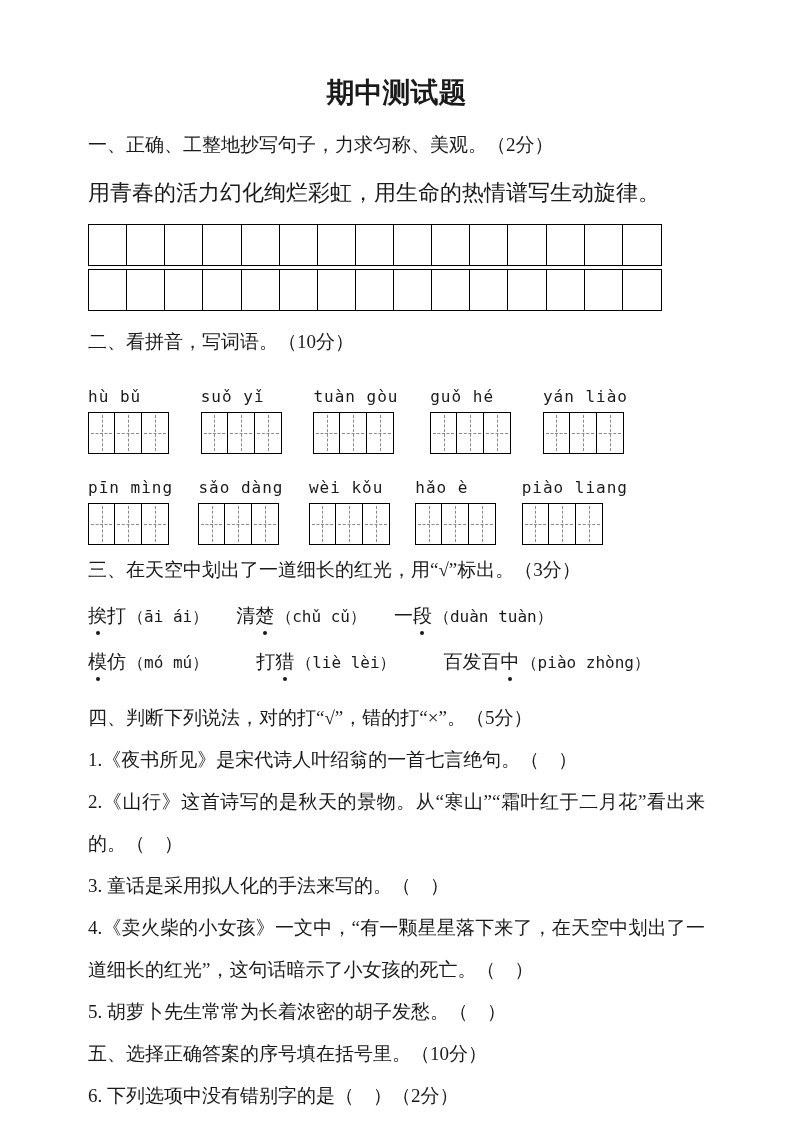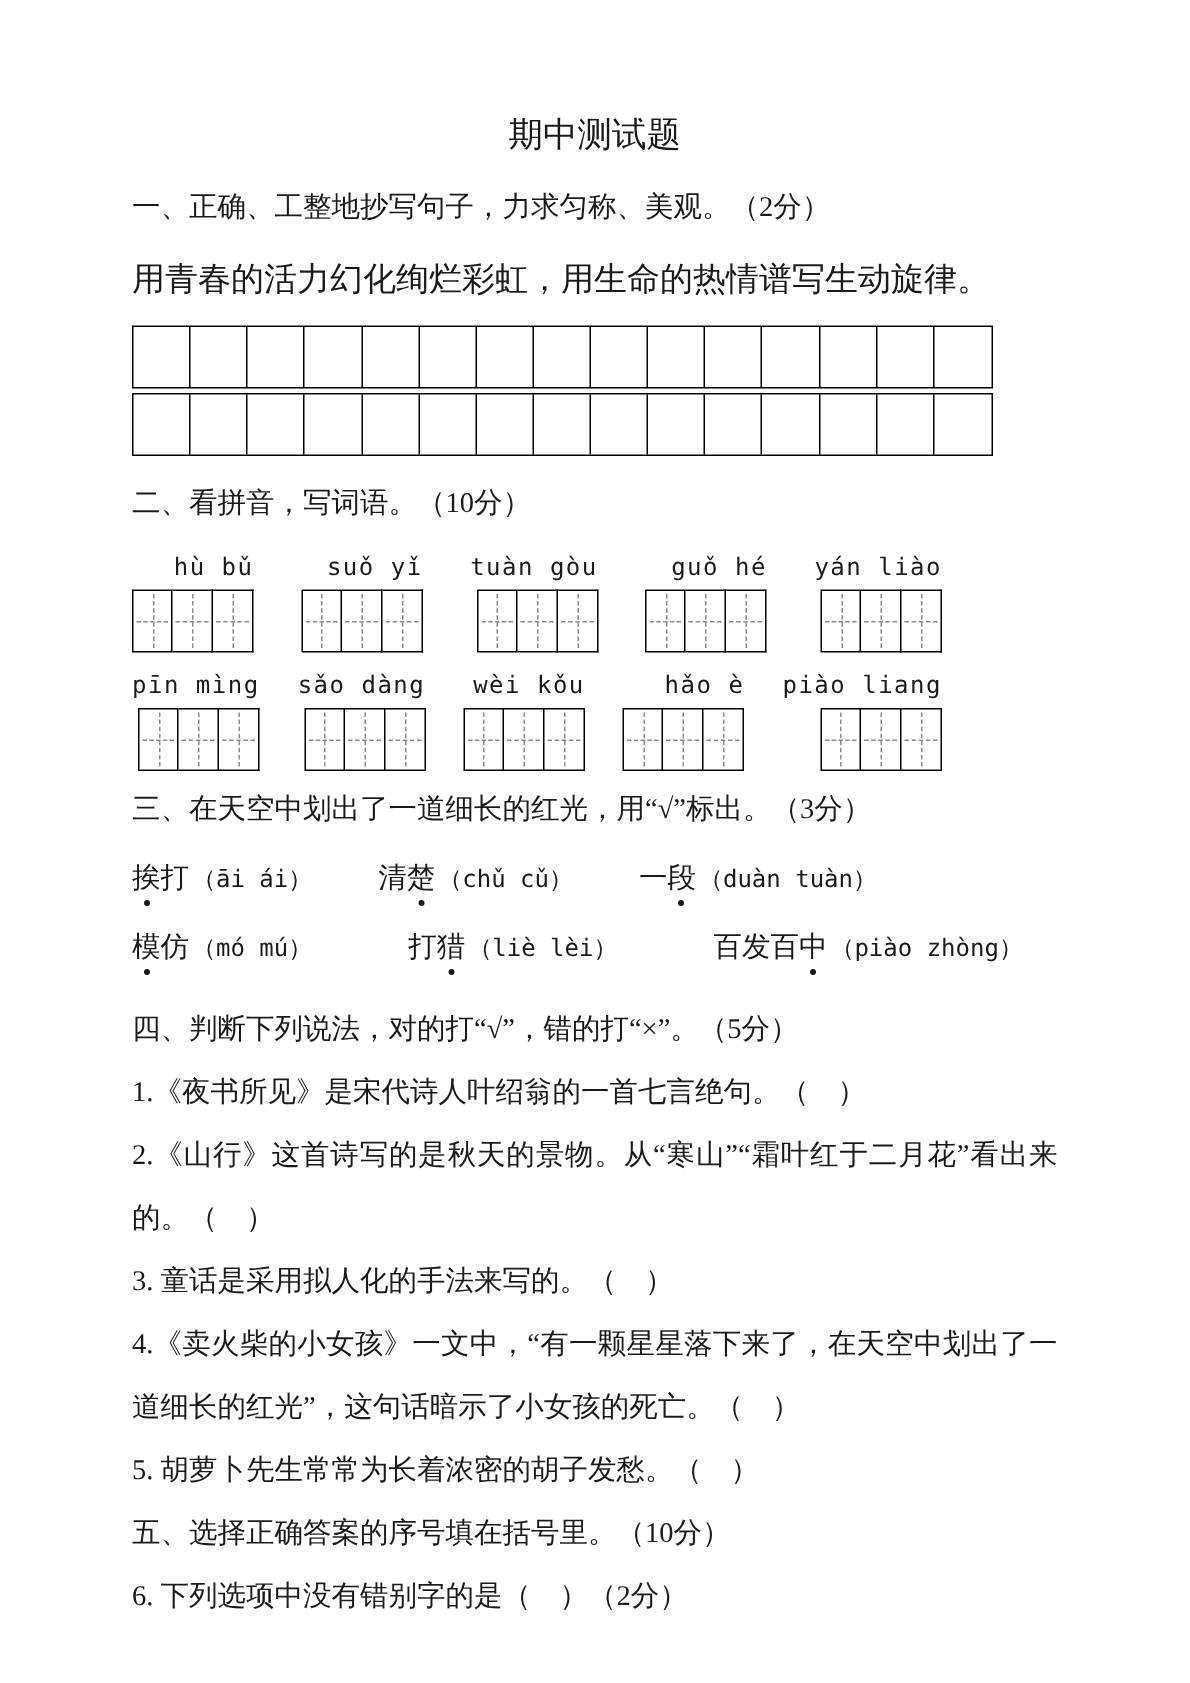--- a/index.html
+++ b/index.html
@@ -10,22 +10,22 @@
     font-family: "Liberation Serif", serif;
   }
   .page {
     box-sizing: border-box;
     width: 793px; height: 1122px;
     padding: 74px 88px 0 88px;
     overflow: hidden;
   }
   p { margin: 0; }
   .title {
-    font-size: 23px;
-    font-weight: 400;
+    font-size: 28px;
+    font-weight: 700;
     text-align: center;
     margin: 0 0 20px 0;
   }
   .heading { font-size: 19px; margin-bottom: 20px; }
   .sentence { font-size: 22px; margin-bottom: 16px; }
 
   
   .copy-grid { margin-bottom: 18px; }
   .copy-row {
     display: grid;
@@ -36,21 +36,21 @@
     margin-bottom: 3px;
   }
   .copy-cell { border-right: 1px solid #000; }
   .copy-cell:last-child { border-right: 0; }
 
   
   .py-row {
     display: flex; justify-content: space-between;
     width: 540px; margin-bottom: 12px;
   }
-  .py-col { display: flex; flex-direction: column; align-items: flex-end; }
+  .py-col { display: flex; flex-direction: column; align-items: flex-start; margin-top: 12px; }
   .py-label {
     font-family: "DejaVu Sans Mono", monospace;
     font-size: 16px; letter-spacing: 1px;
     margin-bottom: 6px; white-space: nowrap;
   }
   .pgroup { display: flex; }
   .pcell {
     position: relative;
     width: 27px; height: 42px;
     border: 1px solid #000;
@@ -62,22 +62,22 @@
     left: 2px; right: 2px; top: 50%;
     border-top: 1px dashed #8a8a8a;
   }
   .pcell::after {
     content: ""; position: absolute;
     top: 2px; bottom: 2px; left: 50%;
     border-left: 1px dashed #8a8a8a;
   }
 
   
-  .ph-row { display: flex; gap: 44px; font-size: 19px; margin-bottom: 20px; }
-  .ph-row.second { gap: 64px; margin-bottom: 22px; }
+  .ph-row { display: flex; gap: 28px; font-size: 19px; margin-bottom: 20px; }
+  .ph-row.second { gap: 48px; margin-bottom: 22px; }
   .dotted { position: relative; display: inline-block; }
   .dotted::after {
     content: ""; position: absolute;
     left: 50%; bottom: -6px;
     width: 4px; height: 4px; margin-left: -2px;
     border-radius: 50%; background: #1a1a1a;
   }
   .opts {
     font-family: "DejaVu Sans Mono", monospace;
     font-size: 16px; margin-left: 2px;

